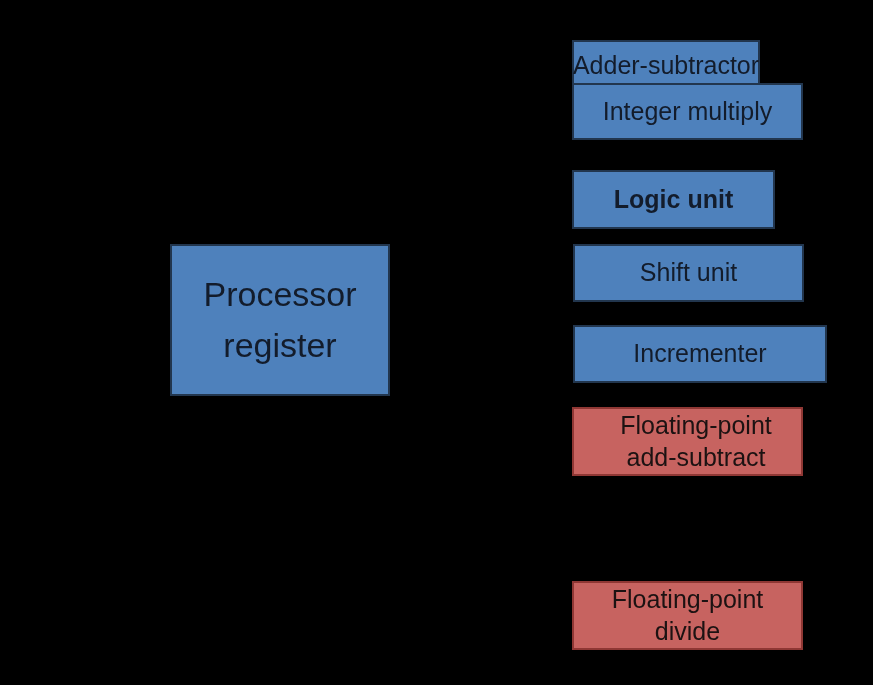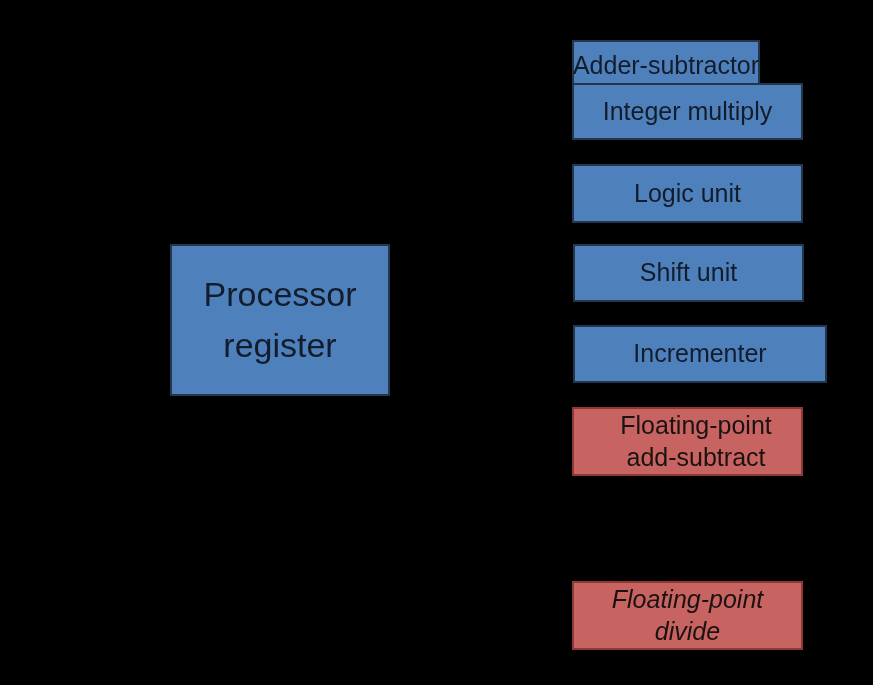--- a/index.html
+++ b/index.html
@@ -44,26 +44,26 @@
     left: 170px; top: 244px;
     width: 220px; height: 152px;
     font-size: 34px;
     line-height: 1.5;
     padding: 0 20px;
   }
 
   
   .u0 { left: 572px; top: 8px;   width: 188px; height: 52px; margin-top: 32px; }
   .u1 { left: 572px; top: 83px;  width: 231px; height: 57px; }
-  .u2 { left: 572px; top: 164px; width: 231px; height: 59px; }
+  .u2 { left: 572px; top: 170px; width: 203px; height: 59px; font-weight: bold; }
   .u3 { left: 573px; top: 244px; width: 231px; height: 58px; }
   .u4 { left: 573px; top: 325px; width: 254px; height: 58px; }
   .u5 { left: 572px; top: 407px; width: 231px; height: 69px; padding-left: 20px; }
   .u6 { left: 572px; top: 489px; width: 231px; height: 68px; }
-  .u7 { left: 572px; top: 581px; width: 231px; height: 69px; font-style: italic; }
+  .u7 { left: 572px; top: 581px; width: 231px; height: 69px; }
 </style>
 </head>
 <body>
 
 <div class="canvas">
 
   <div class="box integer left-box">
     <span>Processor register</span>
   </div>
 

